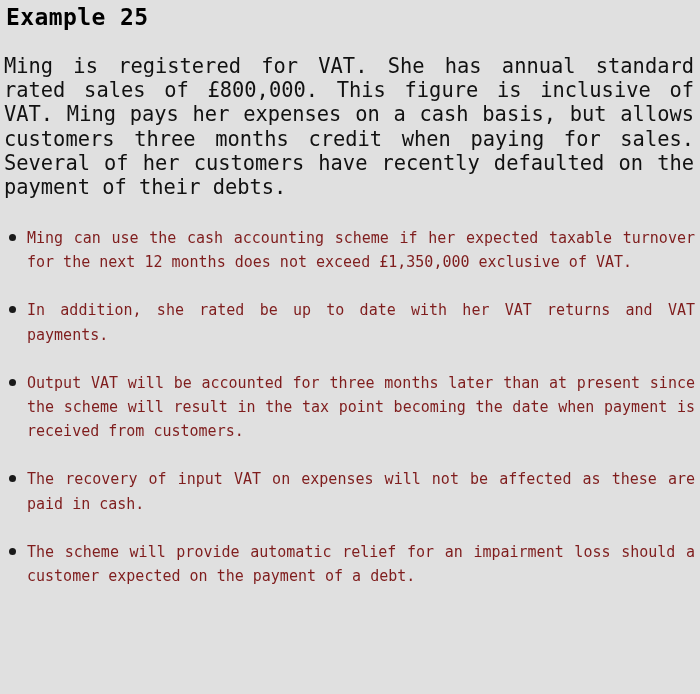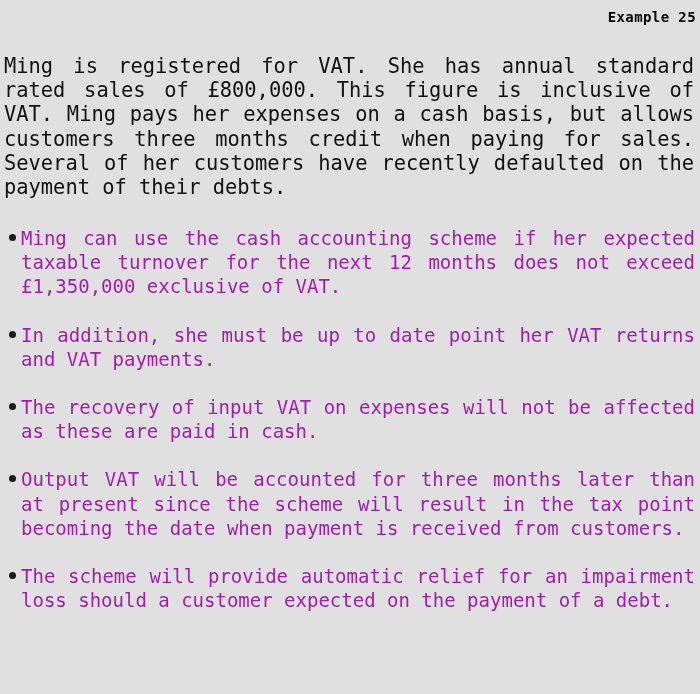--- a/index.html
+++ b/index.html
@@ -21,28 +21,27 @@
     height: 694px;
     background: #e0e0e0;
     position: relative;
     box-sizing: border-box;
     padding: 0;
   }
 
   .heading {
     font-family: "DejaVu Sans Mono", monospace;
     font-weight: bold;
-    font-size: 14px;
+    font-size: 23px;
     line-height: 24px;
     letter-spacing: 0.4px;
     color: #000000;
     margin: 0;
-    padding: 5px 4px 0 6px;
+    padding: 5px 12px 0 6px;
     white-space: pre;
-    text-align: right;
   }
 
   .intro {
     font-family: "DejaVu Sans Mono", monospace;
     font-size: 20.4px;
     line-height: 24.2px;
     color: #111111;
     margin: 0;
     padding: 0;
     position: absolute;
@@ -62,24 +61,24 @@
     top: 226px;
     width: 700px;
     list-style: none;
     margin: 0;
     padding: 0;
   }
 
   .bullet-item {
     position: relative;
     font-family: "DejaVu Sans Mono", monospace;
-    font-size: 19px;
+    font-size: 15px;
     line-height: 24.2px;
-    color: #a21caf;
-    padding-left: 21px;
+    color: #7f1d1d;
+    padding-left: 27px;
     padding-right: 5px;
     margin: 0 0 24px 0;
     text-align: justify;
     text-align-last: left;
     -webkit-hyphens: none;
     hyphens: none;
   }
 
   .bullet-item:last-child {
     margin-bottom: 0;
@@ -109,29 +108,29 @@
 
   <p class="intro">Ming is registered for VAT. She has annual standard rated sales of £800,000. This figure is inclusive of VAT. Ming pays her expenses on a cash basis, but allows customers three months credit when paying for sales. Several of her customers have recently defaulted on the payment of their debts.</p>
 
   <ul class="bullet-list">
     <li class="bullet-item">
       <span class="bullet-marker"></span>
       <span class="bullet-text">Ming can use the cash accounting scheme if her expected taxable turnover for the next 12 months does not exceed £1,350,000 exclusive of VAT.</span>
     </li>
     <li class="bullet-item">
       <span class="bullet-marker"></span>
-      <span class="bullet-text">In addition, she must be up to date point her VAT returns and VAT payments.</span>
+      <span class="bullet-text">In addition, she rated be up to date with her VAT returns and VAT payments.</span>
+    </li>
+    <li class="bullet-item">
+      <span class="bullet-marker"></span>
+      <span class="bullet-text">Output VAT will be accounted for three months later than at present since the scheme will result in the tax point becoming the date when payment is received from customers.</span>
     </li>
     <li class="bullet-item">
       <span class="bullet-marker"></span>
       <span class="bullet-text">The recovery of input VAT on expenses will not be affected as these are paid in cash.</span>
-    </li>
-    <li class="bullet-item">
-      <span class="bullet-marker"></span>
-      <span class="bullet-text">Output VAT will be accounted for three months later than at present since the scheme will result in the tax point becoming the date when payment is received from customers.</span>
     </li>
     <li class="bullet-item">
       <span class="bullet-marker"></span>
       <span class="bullet-text">The scheme will provide automatic relief for an impairment loss should a customer expected on the payment of a debt.</span>
     </li>
   </ul>
 
 </div>
 
 </body></html>

